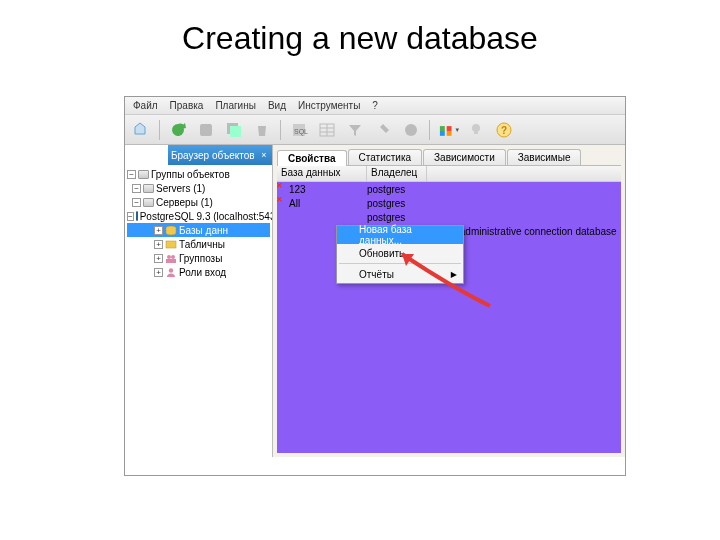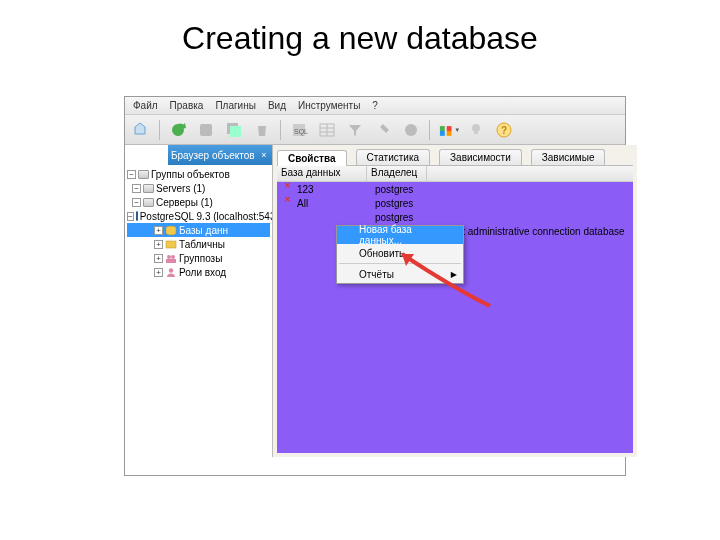--- a/index.html
+++ b/index.html
@@ -18,29 +18,29 @@
 .sidebar { width: 148px; border-right: 1px solid #bbb; background: #fff; font-size: 10px; display:flex; flex-direction:column;}
 .sidebar-header { height: 20px; background: linear-gradient(#4a9de0,#2a7dc0); color: #fff; font-size: 10px; display: flex; align-items: center; justify-content: space-between; padding: 0 3px; margin-left: 43px; }
 .sidebar-close { width: 10px; height: 10px; font-size: 9px; color: #fff; cursor: default; display:flex;align-items:center;justify-content:center;}
 .tree { padding: 2px; overflow:hidden; flex:1;}
 .tree-row { display: flex; align-items: center; height: 14px; white-space: nowrap; }
 .tree-row.selected { background: #3399ff; color: #fff; }
 .tree-toggle { width: 9px; height: 9px; border: 1px solid #999; font-size: 8px; line-height: 7px; text-align: center; margin-right: 2px; background:#fff; color:#333; cursor:default;}
 .tree-spacer { display: inline-block; }
 .tree-icon { width: 12px; height: 11px; margin-right: 2px; display: inline-flex; align-items:center; justify-content:center;}
 .main-pane { flex: 1; background: #f4f0ea; display:flex; flex-direction:column;}
-.tabs { display: flex; padding: 4px 4px 0; gap: 8px; font-size: 10px; background:#f4f0ea;}
+.tabs { display: flex; padding: 4px 4px 0; gap: 0; font-size: 10px; background:#f4f0ea;}
 .tab { padding: 2px 10px; border: 1px solid #bbb; border-bottom: none; background: linear-gradient(#f8f8f8,#e8e8e8); margin-right: 1px; border-radius: 3px 3px 0 0; cursor:default;}
 .tab.active { background: #fff; font-weight: bold; position:relative; top:1px;}
 .grid-area { flex:1; background: #8b5cf6; border-top: 1px solid #bbb; margin: 0 4px 4px; }
 .grid-header { display: flex; height: 16px; background: linear-gradient(#f6f6f6,#e4e4e4); border-bottom: 1px solid #ccc; font-size: 10px; }
 .grid-header .col { padding: 1px 4px; border-right: 1px solid #ccc; }
 .grid-body { font-size: 10px; }
 .grid-row { display: flex; height: 14px; align-items: center; }
-.grid-row .cell { padding: 0 8px; overflow: hidden; white-space: nowrap; }
+.grid-row .cell { padding: 0 0; overflow: hidden; white-space: nowrap; }
 .c0 { width: 90px; } .c1 { width: 60px; } .c2 { flex:1; }
 .db-x { display:inline-block; width:10px; height:10px; margin-right:2px; position:relative;}
 .db-x::before{content:"✕"; color:#d33; font-size:8px; position:absolute; left:-1px; top:-2px; font-weight:bold;}
 .context-menu { position: absolute; left: 336px; top: 225px; width: 128px; background: #f4f4f4; border: 1px solid #999; box-shadow: 2px 2px 4px rgba(0,0,0,.3); font-size: 10px; z-index: 10; }
 .cm-item { height: 18px; display: flex; align-items: center; padding: 0 6px 0 22px; position: relative; cursor:default;}
 .cm-item.highlight { background: #3399ff; color: #fff; }
 .cm-sep { height: 1px; background: #ccc; margin: 1px 2px; }
 .cm-arrow { position: absolute; right: 6px; font-size: 8px; }
 .arrow-annot { position: absolute; left: 390px; top: 246px; pointer-events: none; z-index:11;}
 .folder-icon svg path{fill:#f2c84b;stroke:#b8902b;}

